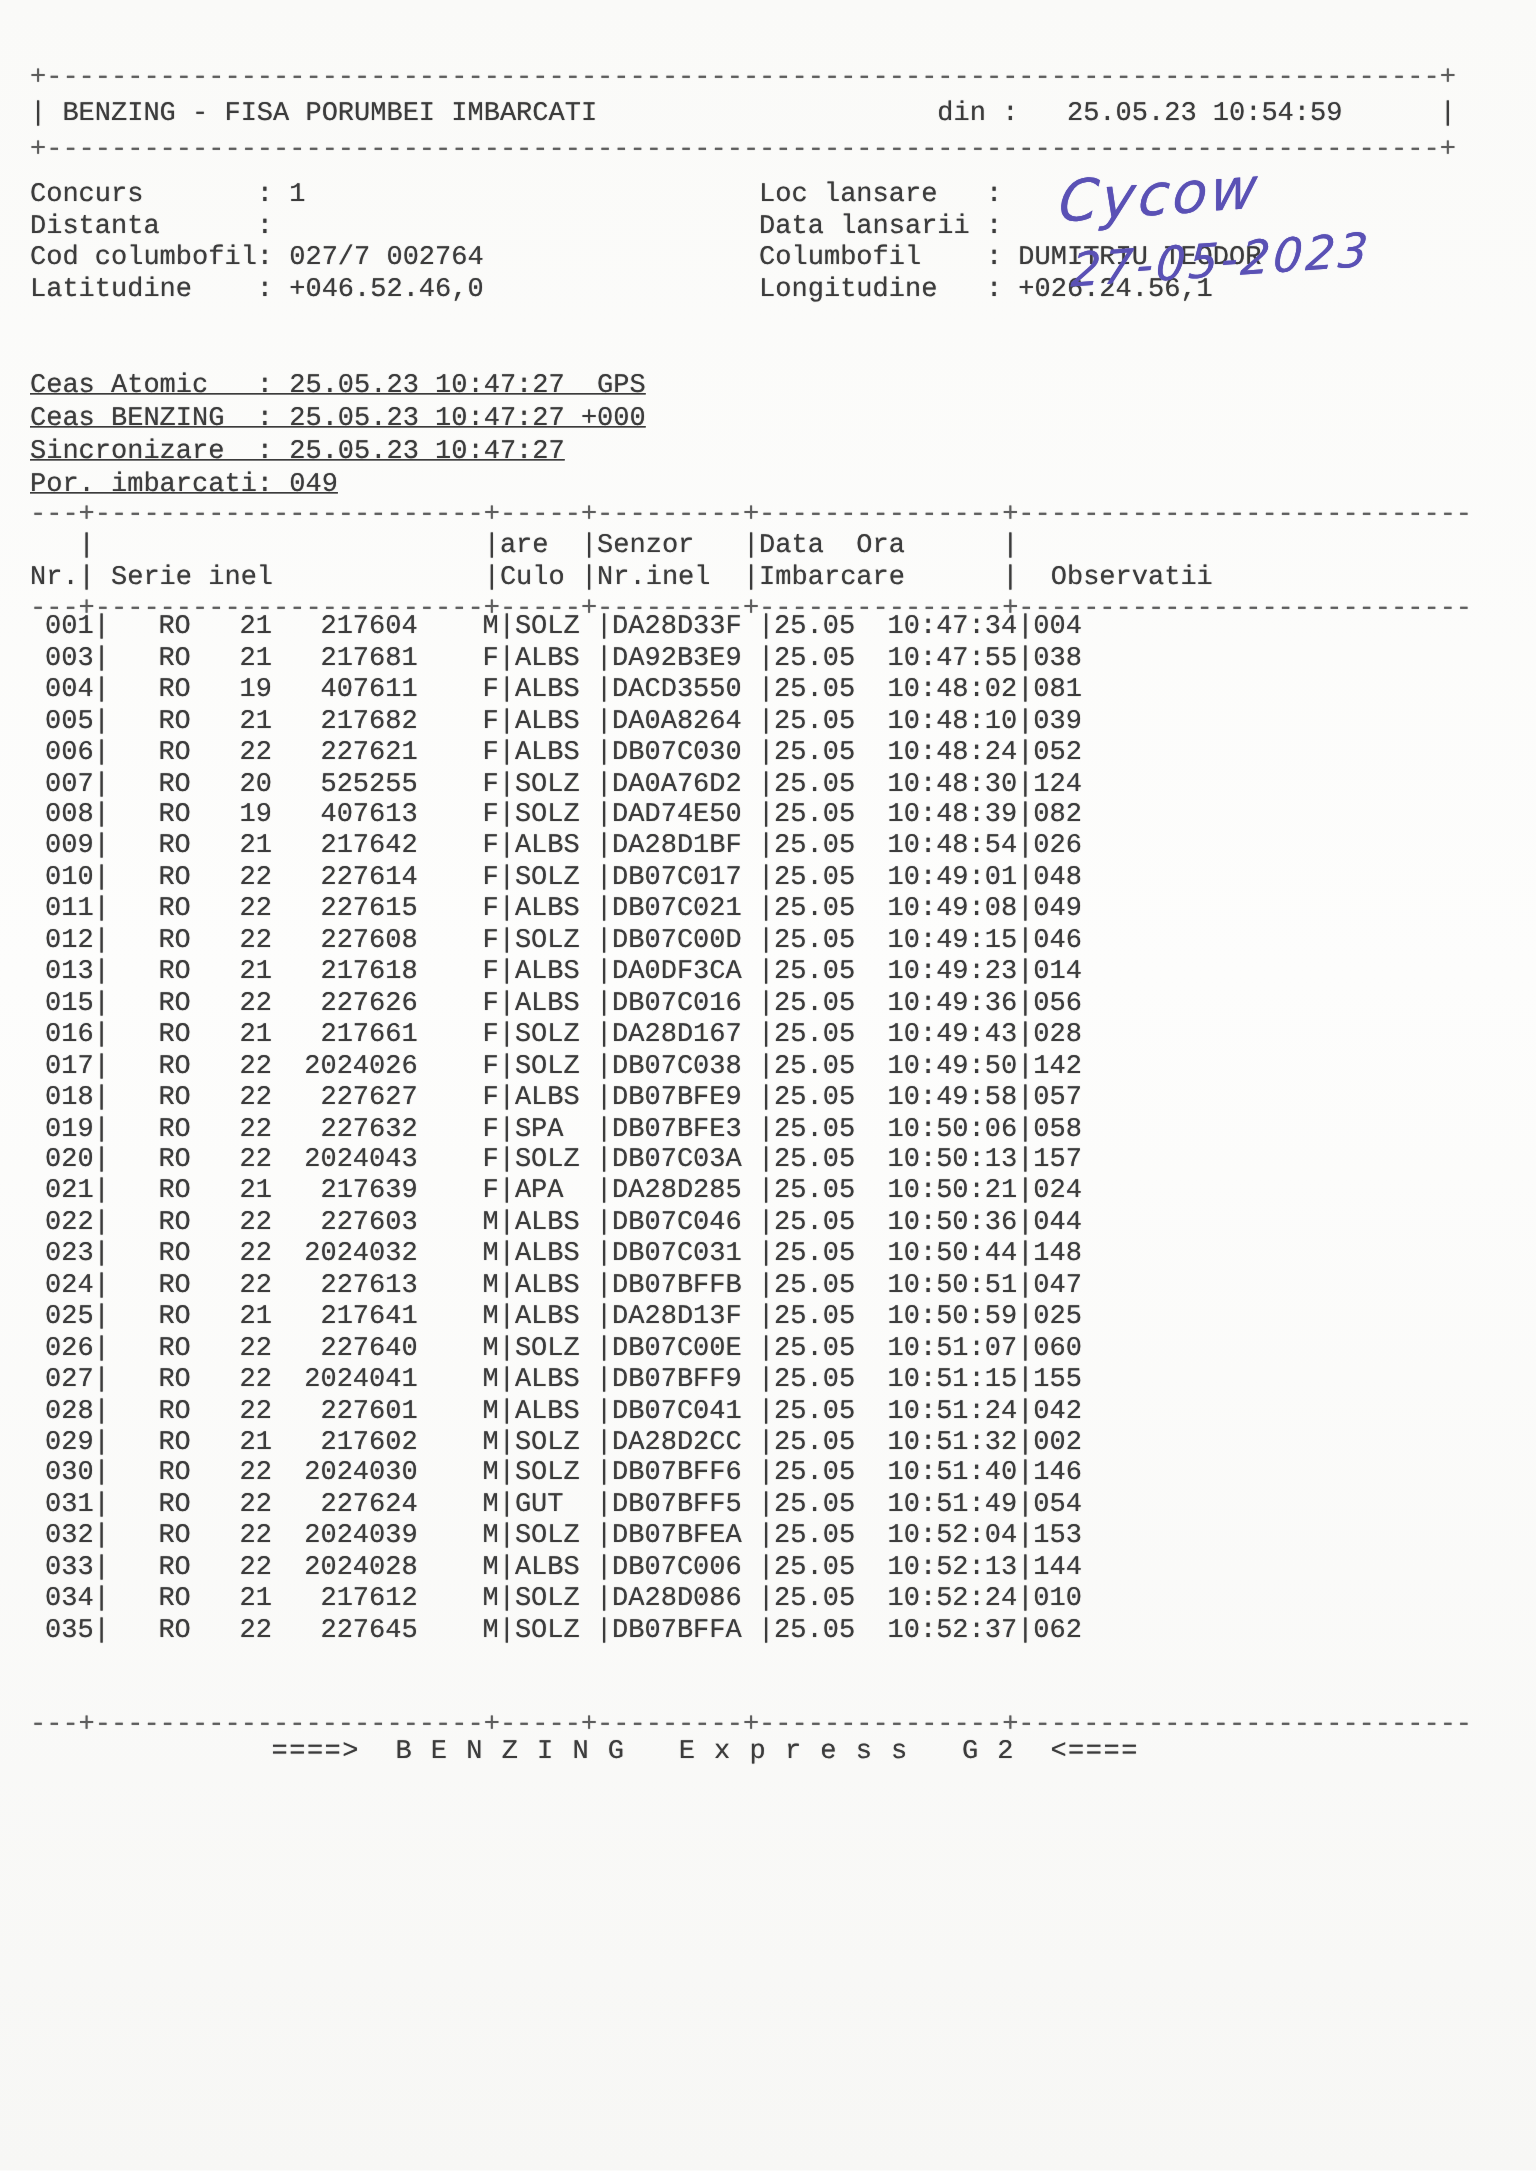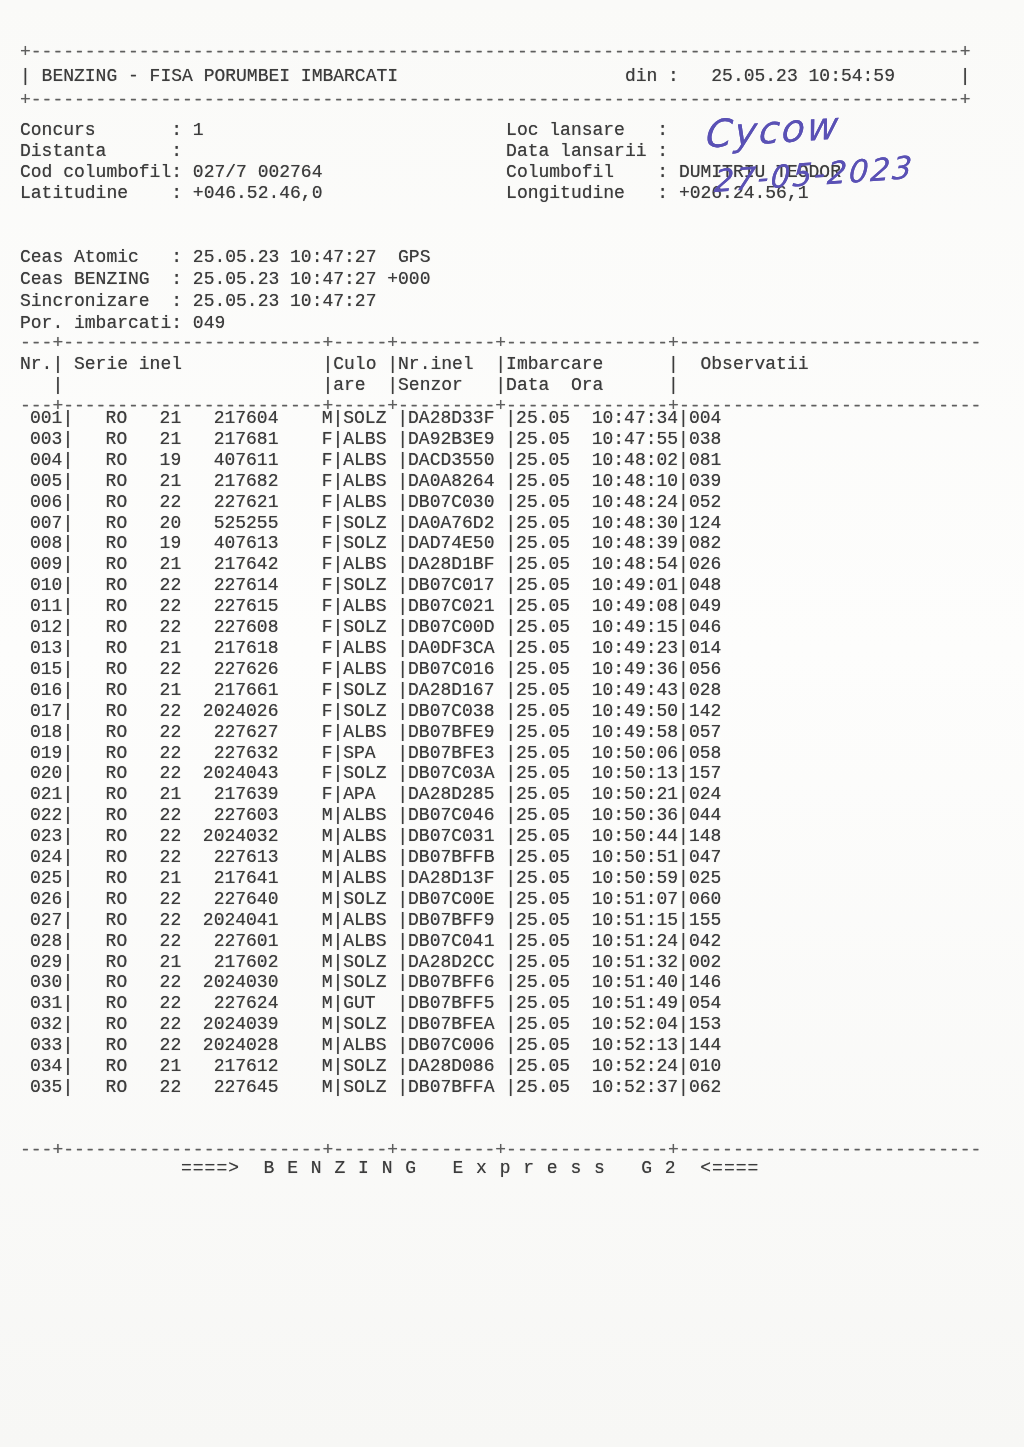--- a/index.html
+++ b/index.html
@@ -15,21 +15,21 @@
     color:#3c3c3c;
     text-shadow:0 0 0.7px rgba(70,70,70,0.75);
   }
   .block{position:absolute;left:20px;}
   .line{white-space:pre;}
   #box-block{top:40px;}
   #box-block .line{line-height:24px;}
   #info-block{top:120px;}
   #info-block .line{line-height:21px;}
   #clock-block{top:246px;}
-  #clock-block .line{line-height:22px;}
+  #clock-block .line{line-height:22px;text-decoration:underline;}
   #thead-block{top:333px;}
   #thead-block .line{line-height:21px;}
   #rows-block{top:408px;}
   #rows-block .line{line-height:20.9px;margin-left:10px;}
   #tsep-block{top:1140px;}
   #tsep-block .line{line-height:21px;}
   #footer-line{
     position:absolute;left:181px;top:1158px;white-space:pre;
     letter-spacing:1px;
   }
@@ -70,22 +70,22 @@
       <div class="line">Latitudine    : +046.52.46,0                 Longitudine   : +026.24.56,1</div>
     </div>
   <div class="block" id="clock-block">
       <div class="line">Ceas Atomic   : 25.05.23 10:47:27  GPS</div>
       <div class="line">Ceas BENZING  : 25.05.23 10:47:27 +000</div>
       <div class="line">Sincronizare  : 25.05.23 10:47:27</div>
       <div class="line">Por. imbarcati: 049</div>
     </div>
   <div class="block" id="thead-block">
       <div class="line sep-line">---+------------------------+-----+---------+---------------+----------------------------</div>
+      <div class="line">   |                        |are  |Senzor   |Data  Ora      |</div>
       <div class="line">Nr.| Serie inel             |Culo |Nr.inel  |Imbarcare      |  Observatii</div>
-      <div class="line">   |                        |are  |Senzor   |Data  Ora      |</div>
       <div class="line sep-line">---+------------------------+-----+---------+---------------+----------------------------</div>
     </div>
   <div class="block" id="rows-block">
       <div class="line">001|   RO   21   217604    M|SOLZ |DA28D33F |25.05  10:47:34|004</div>
       <div class="line">003|   RO   21   217681    F|ALBS |DA92B3E9 |25.05  10:47:55|038</div>
       <div class="line">004|   RO   19   407611    F|ALBS |DACD3550 |25.05  10:48:02|081</div>
       <div class="line">005|   RO   21   217682    F|ALBS |DA0A8264 |25.05  10:48:10|039</div>
       <div class="line">006|   RO   22   227621    F|ALBS |DB07C030 |25.05  10:48:24|052</div>
       <div class="line">007|   RO   20   525255    F|SOLZ |DA0A76D2 |25.05  10:48:30|124</div>
       <div class="line">008|   RO   19   407613    F|SOLZ |DAD74E50 |25.05  10:48:39|082</div>

